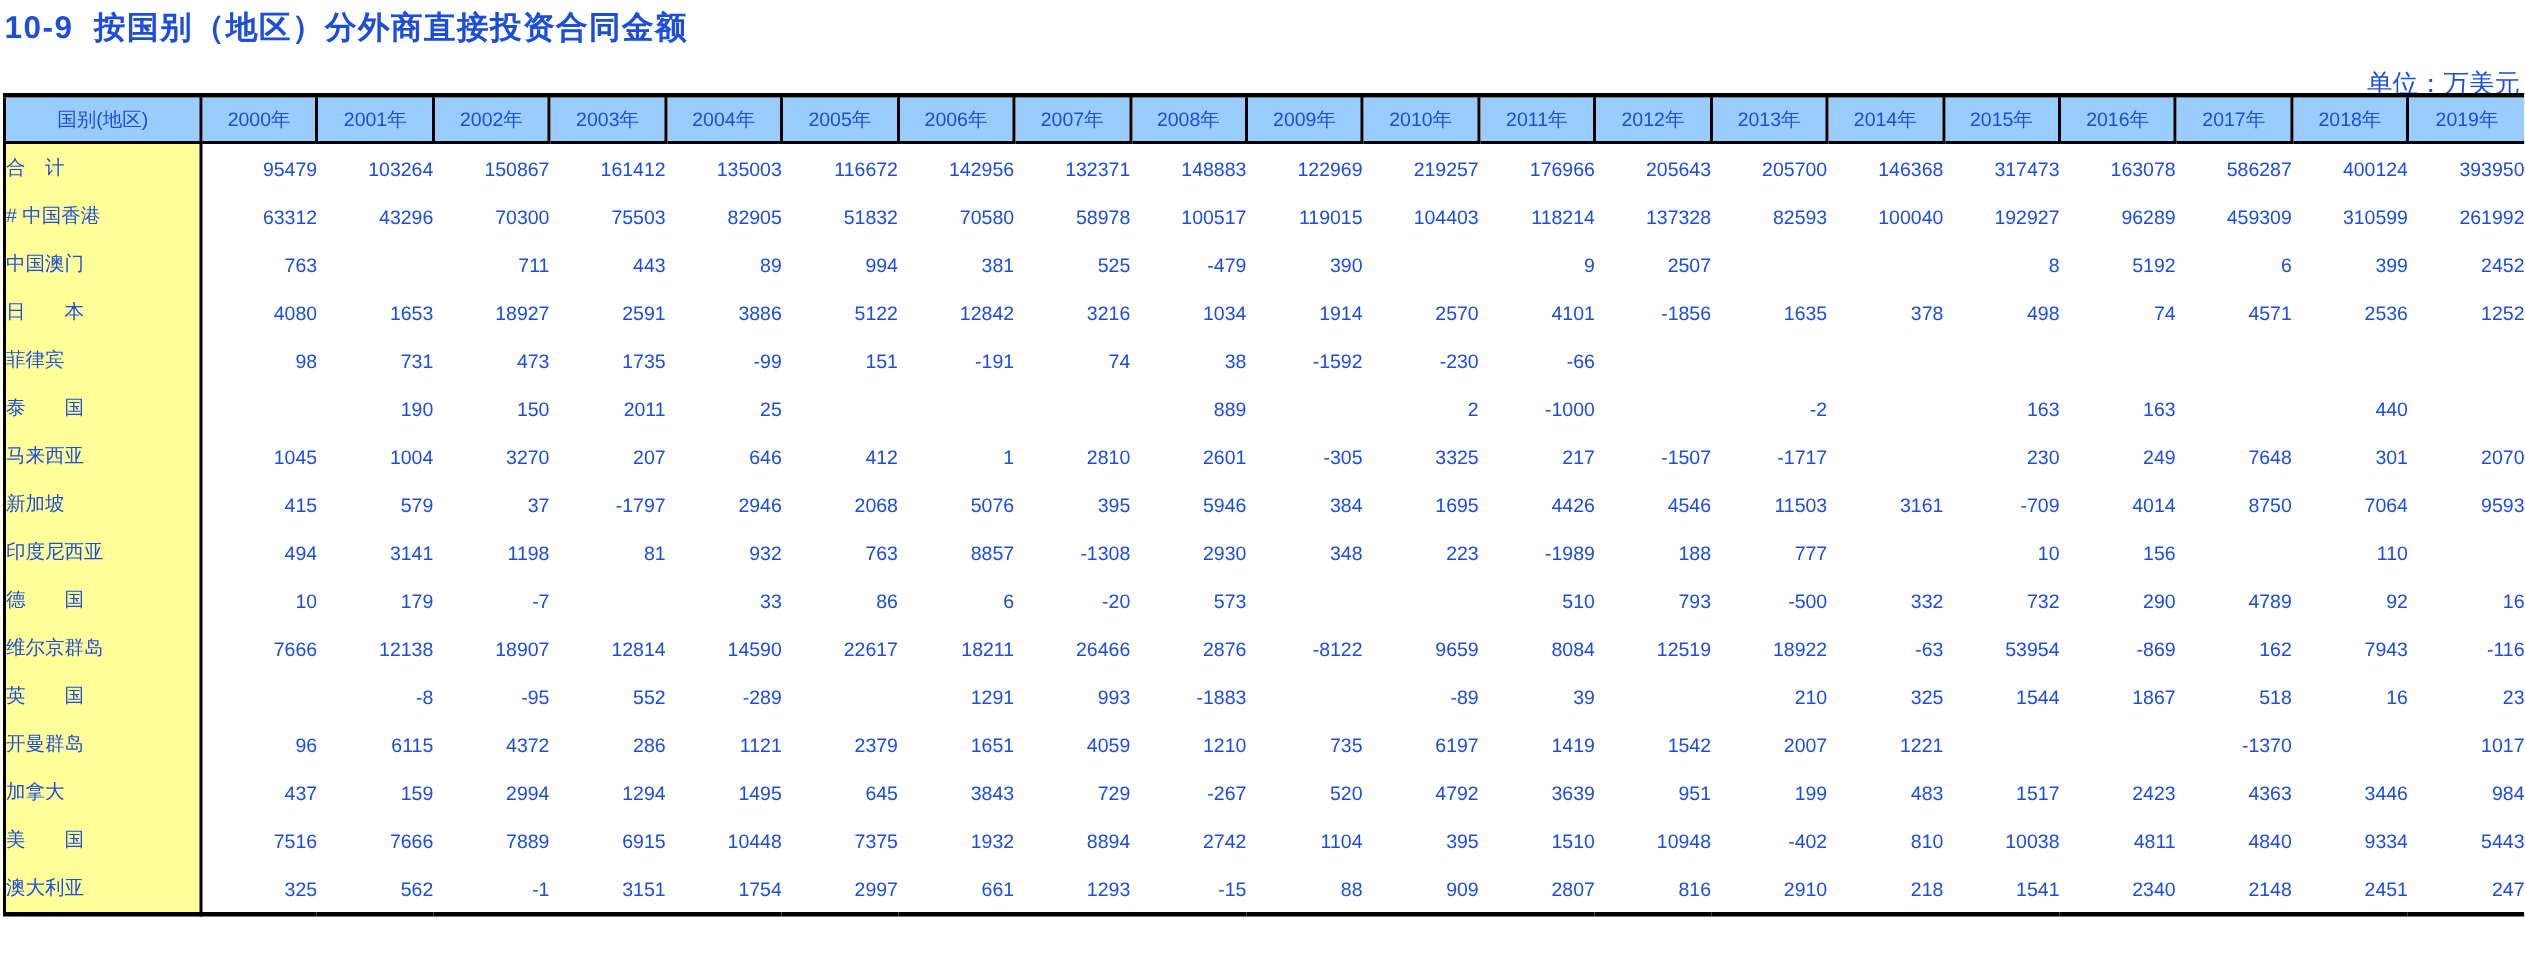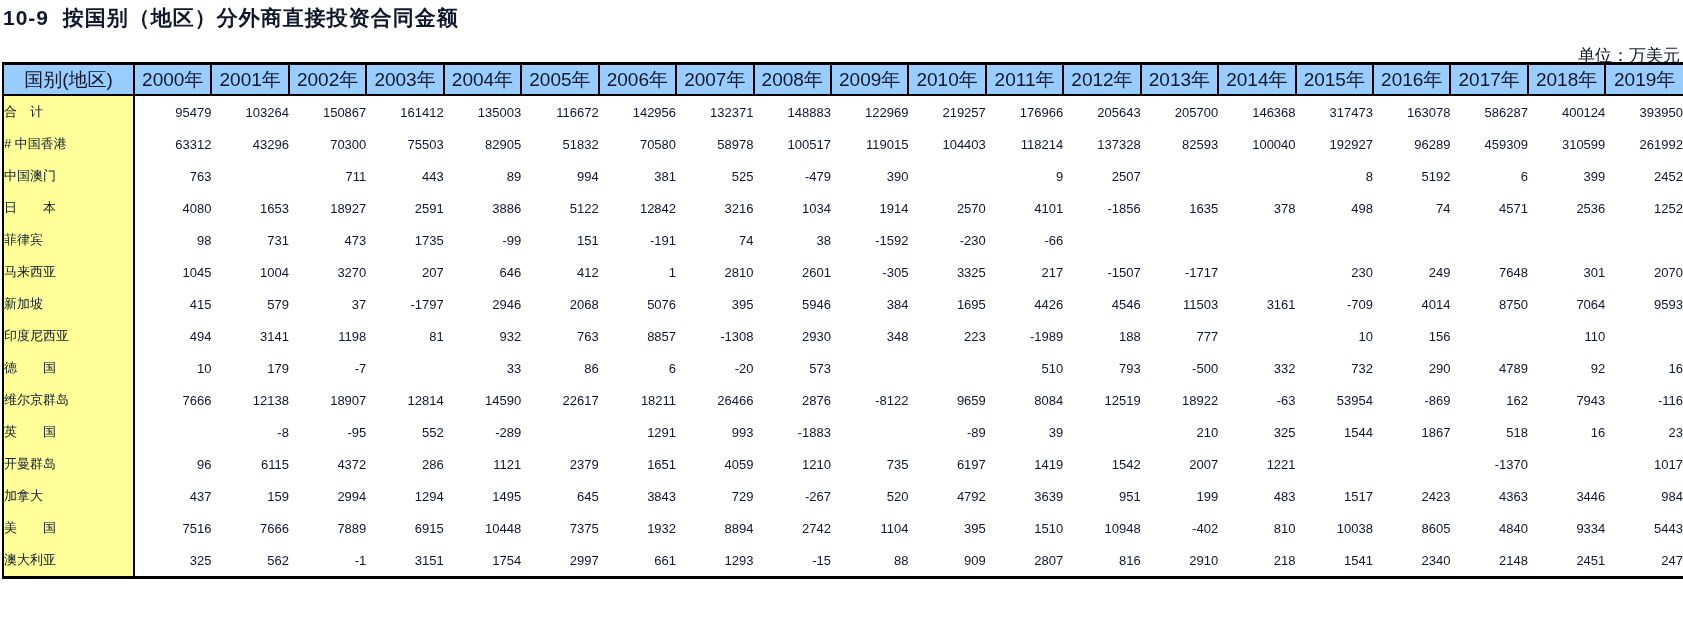--- a/index.html
+++ b/index.html
@@ -1,21 +1,21 @@
 <!DOCTYPE html>
 <html><head>
 <meta charset="utf-8">
 <style>
   html,body{margin:0;padding:0;background:#ffffff;}
   .page{
     position:relative;
     width:1683px;height:637px;
     background:#ffffff;
     font-family:"Liberation Sans","DejaVu Sans",sans-serif;
-    color:#0f172a;
+    color:#1d4ed8;
     overflow:hidden;
   }
   .title{
     position:absolute;left:3px;top:4px;
     font-size:21px;font-weight:bold;
     letter-spacing:1px;
     white-space:pre;
   }
   .unit{
     position:absolute;right:3px;top:44px;
@@ -26,21 +26,21 @@
     width:1681px;
     border-collapse:collapse;
     table-layout:fixed;
     border-top:3px solid #000;
     border-bottom:3px solid #000;
     border-left:2px solid #000;
   }
   table.fdi th{
     background:#99CCFF;
     font-weight:normal;
-    font-size:19px;
+    font-size:13px;
     text-align:center;
     height:29px;
     border-bottom:2px solid #000;
     padding:0;
     overflow:hidden;
   }
   th.year-th{border-left:2px solid #000;margin-left:39px;}
   th.corner-th{border-right:2px solid #000;}
   table.fdi td{
     font-size:13px;
@@ -230,20 +230,43 @@
           <td class="value-cell"></td>
           <td class="value-cell"></td>
           <td class="value-cell"></td>
           <td class="value-cell"></td>
           <td class="value-cell"></td>
           <td class="value-cell"></td>
           <td class="value-cell"></td>
           <td class="value-cell"></td>
         </tr>
         <tr>
+          <td class="label-cell indent-2">泰　　国</td>
+          <td class="value-cell"></td>
+          <td class="value-cell">190</td>
+          <td class="value-cell">150</td>
+          <td class="value-cell">2011</td>
+          <td class="value-cell">25</td>
+          <td class="value-cell"></td>
+          <td class="value-cell"></td>
+          <td class="value-cell"></td>
+          <td class="value-cell">889</td>
+          <td class="value-cell"></td>
+          <td class="value-cell">2</td>
+          <td class="value-cell">-1000</td>
+          <td class="value-cell"></td>
+          <td class="value-cell">-2</td>
+          <td class="value-cell"></td>
+          <td class="value-cell">163</td>
+          <td class="value-cell">163</td>
+          <td class="value-cell"></td>
+          <td class="value-cell">440</td>
+          <td class="value-cell"></td>
+        </tr>
+        <tr>
           <td class="label-cell indent-2">马来西亚</td>
           <td class="value-cell">1045</td>
           <td class="value-cell">1004</td>
           <td class="value-cell">3270</td>
           <td class="value-cell">207</td>
           <td class="value-cell">646</td>
           <td class="value-cell">412</td>
           <td class="value-cell">1</td>
           <td class="value-cell">2810</td>
           <td class="value-cell">2601</td>
@@ -431,21 +454,21 @@
           <td class="value-cell">1932</td>
           <td class="value-cell">8894</td>
           <td class="value-cell">2742</td>
           <td class="value-cell">1104</td>
           <td class="value-cell">395</td>
           <td class="value-cell">1510</td>
           <td class="value-cell">10948</td>
           <td class="value-cell">-402</td>
           <td class="value-cell">810</td>
           <td class="value-cell">10038</td>
-          <td class="value-cell">8605</td>
+          <td class="value-cell">4811</td>
           <td class="value-cell">4840</td>
           <td class="value-cell">9334</td>
           <td class="value-cell">5443</td>
         </tr>
         <tr>
           <td class="label-cell indent-2">澳大利亚</td>
           <td class="value-cell">325</td>
           <td class="value-cell">562</td>
           <td class="value-cell">-1</td>
           <td class="value-cell">3151</td>

